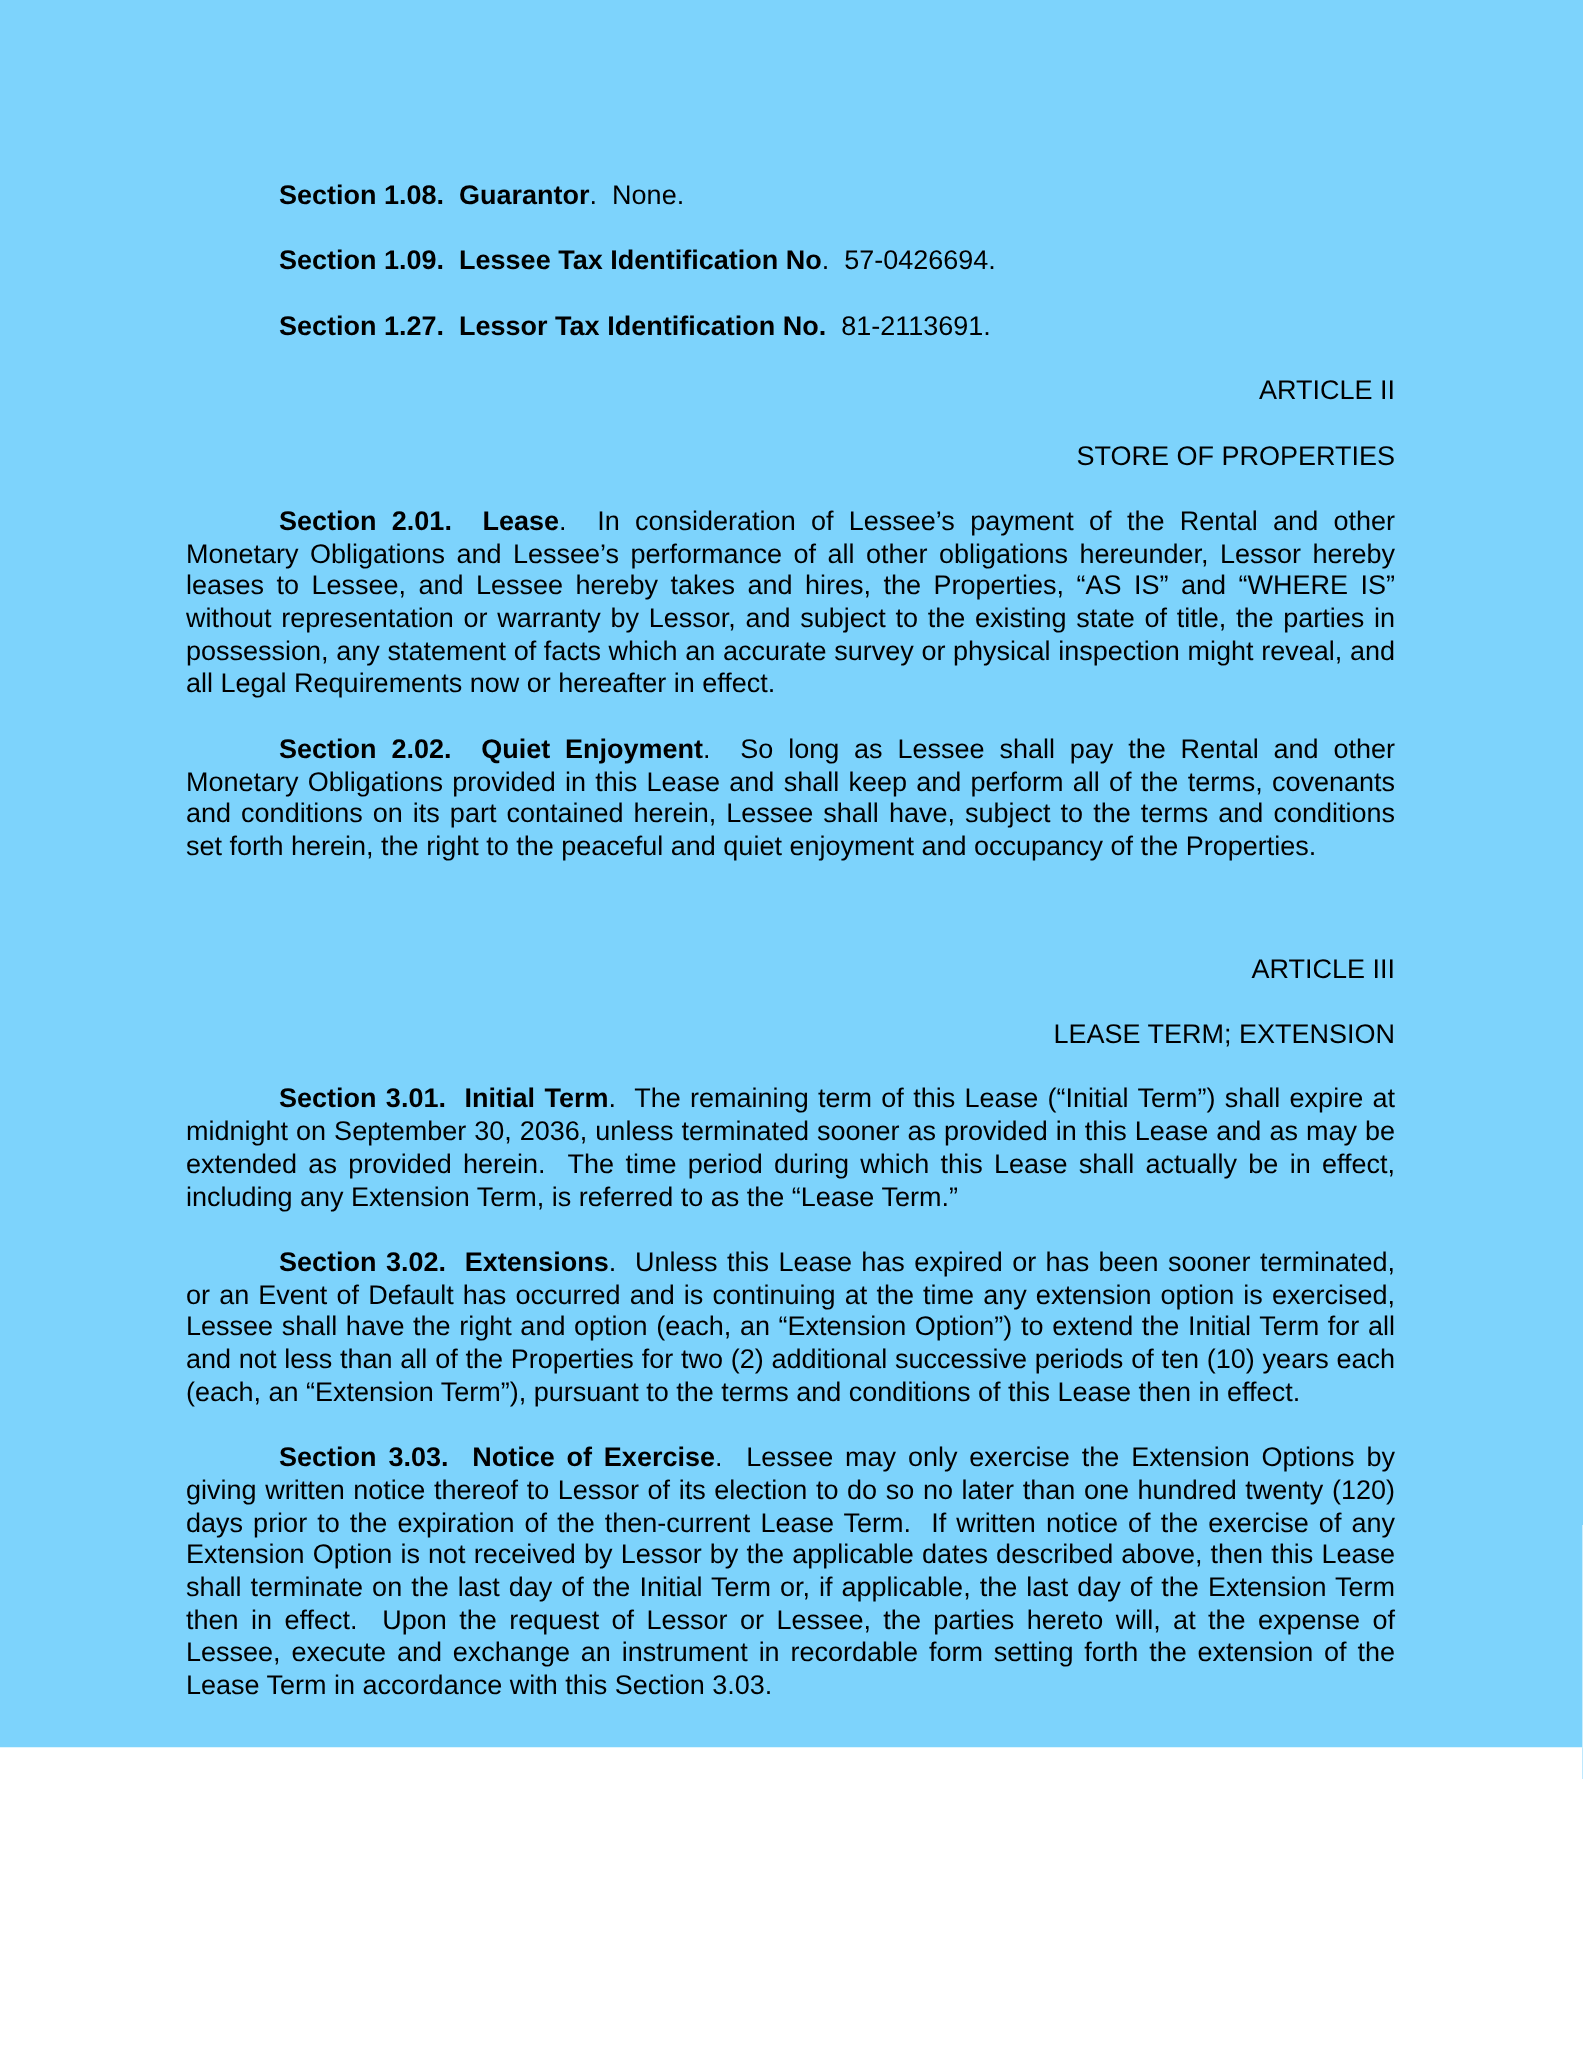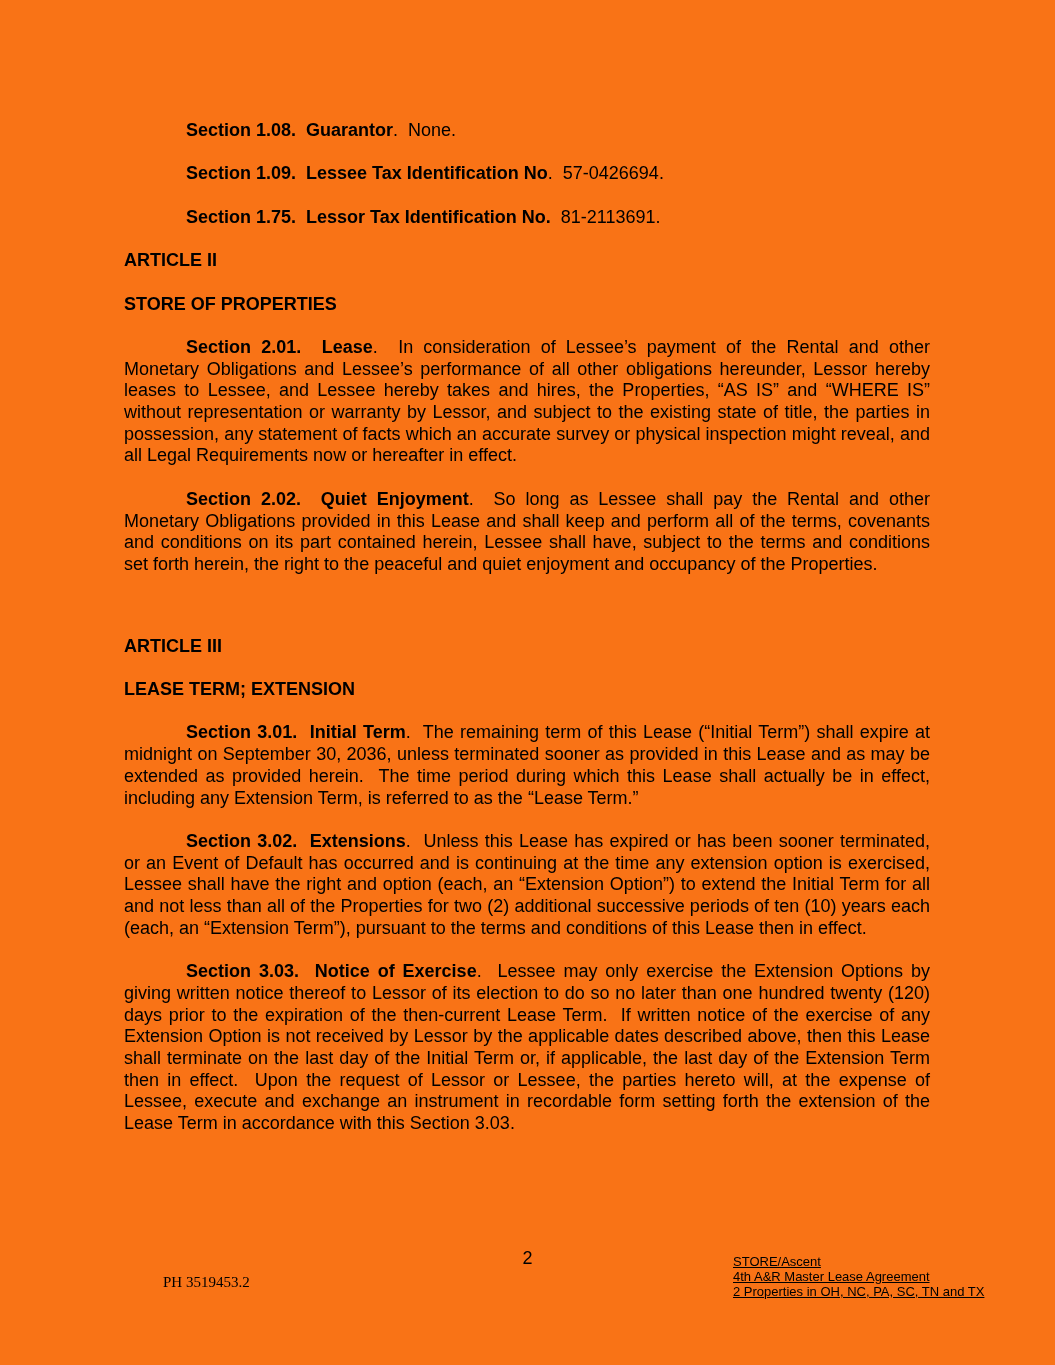--- a/index.html
+++ b/index.html
@@ -3,22 +3,22 @@
 <meta charset="utf-8">
 <style>
   html, body {
     margin: 0;
     padding: 0;
     background: #ffffff;
   }
   .page {
     position: relative;
     width: 1055px;
-    height: 1365px;
-    background: #f97316;
+    height: 1165px;
+    background: #7dd3fc;
     color: #000000;
     font-family: "Liberation Sans", sans-serif;
     font-size: 18px;
     line-height: 21.7px;
     overflow: hidden;
   }
   .content {
     position: absolute;
     top: 0;
     left: 124px;
@@ -34,22 +34,22 @@
   .line {
     white-space: pre-wrap;
     text-indent: 62px;
   }
   .para {
     white-space: pre-wrap;
     text-indent: 62px;
     text-align: justify;
   }
   .heading {
-    font-weight: bold;
-    text-align: left;
+    font-weight: normal;
+    text-align: right;
     font-size: 18px;
     line-height: 21.7px;
   }
   .gap-extra {
     margin-top: 60px;
   }
   .b { font-weight: bold; }
   .u { }
   .footer-pagenum {
     position: absolute;
@@ -77,21 +77,21 @@
   }
 </style>
 </head>
 <body>
 
 <div class="page">
   <div class="content">
 
     <p class="line"><span class="b">Section 1.08.  Guarantor</span><span>.  None.</span></p>
     <p class="line"><span class="b">Section 1.09.  Lessee Tax Identification No</span><span>.  57-0426694.</span></p>
-    <p class="line"><span class="b">Section 1.75.  Lessor Tax Identification No.</span><span>  81-2113691.</span></p>
+    <p class="line"><span class="b">Section 1.27.  Lessor Tax Identification No.</span><span>  81-2113691.</span></p>
 
     <p class="heading">ARTICLE II</p>
     <p class="heading">STORE OF PROPERTIES</p>
 
     <p class="para"><span class="b">Section 2.01.  Lease</span><span>.  In consideration of Lessee’s payment of the Rental and other Monetary Obligations and Lessee’s performance of all other obligations hereunder, Lessor hereby leases to Lessee, and Lessee hereby takes and hires, the Properties, “AS IS” and “WHERE IS” without representation or warranty by Lessor, and subject to the existing state of title, the parties in possession, any statement of facts which an accurate survey or physical inspection might reveal, and all Legal Requirements now or hereafter in effect.</span></p>
     <p class="para"><span class="b">Section 2.02.  Quiet Enjoyment</span><span>.  So long as Lessee shall pay the Rental and other Monetary Obligations provided in this Lease and shall keep and perform all of the terms, covenants and conditions on its part contained herein, Lessee shall have, subject to the terms and conditions set forth herein, the right to the peaceful and quiet enjoyment and occupancy of the Properties.</span></p>
 
     <p class="heading gap-extra">ARTICLE III</p>
     <p class="heading">LEASE TERM; EXTENSION</p>
 

